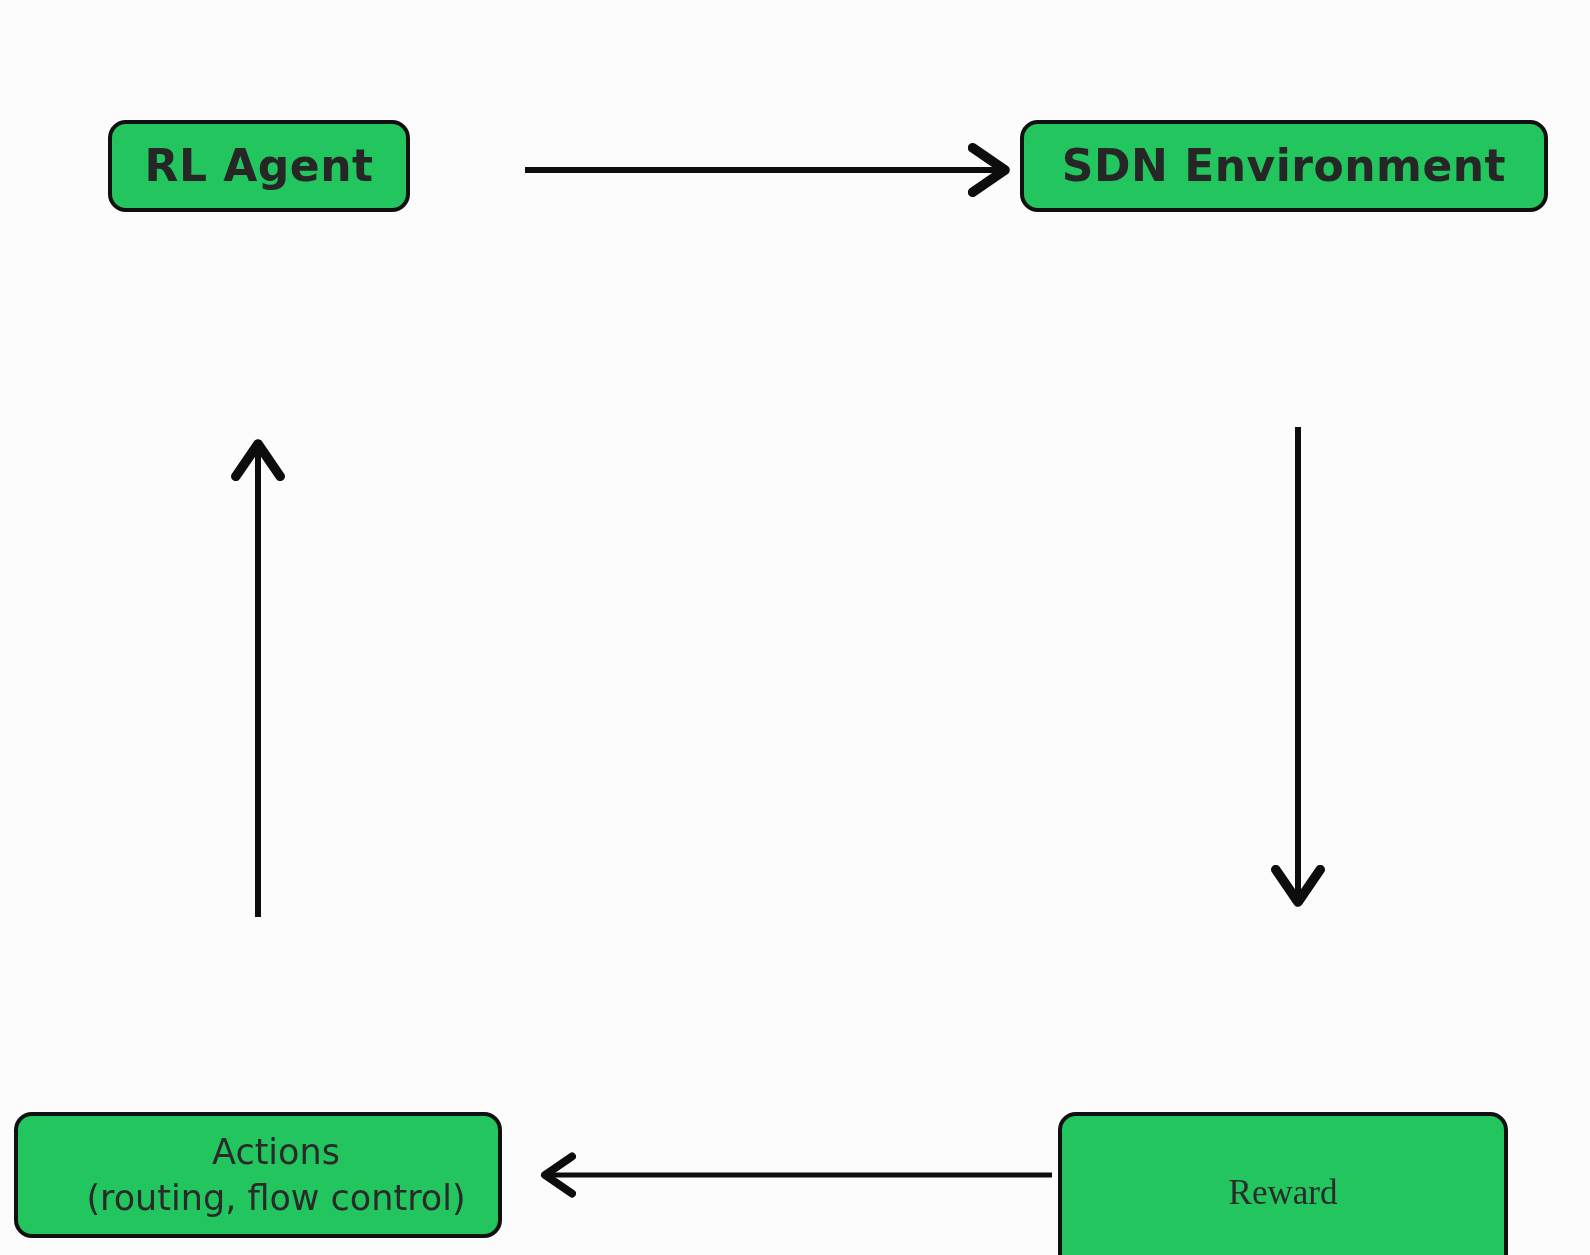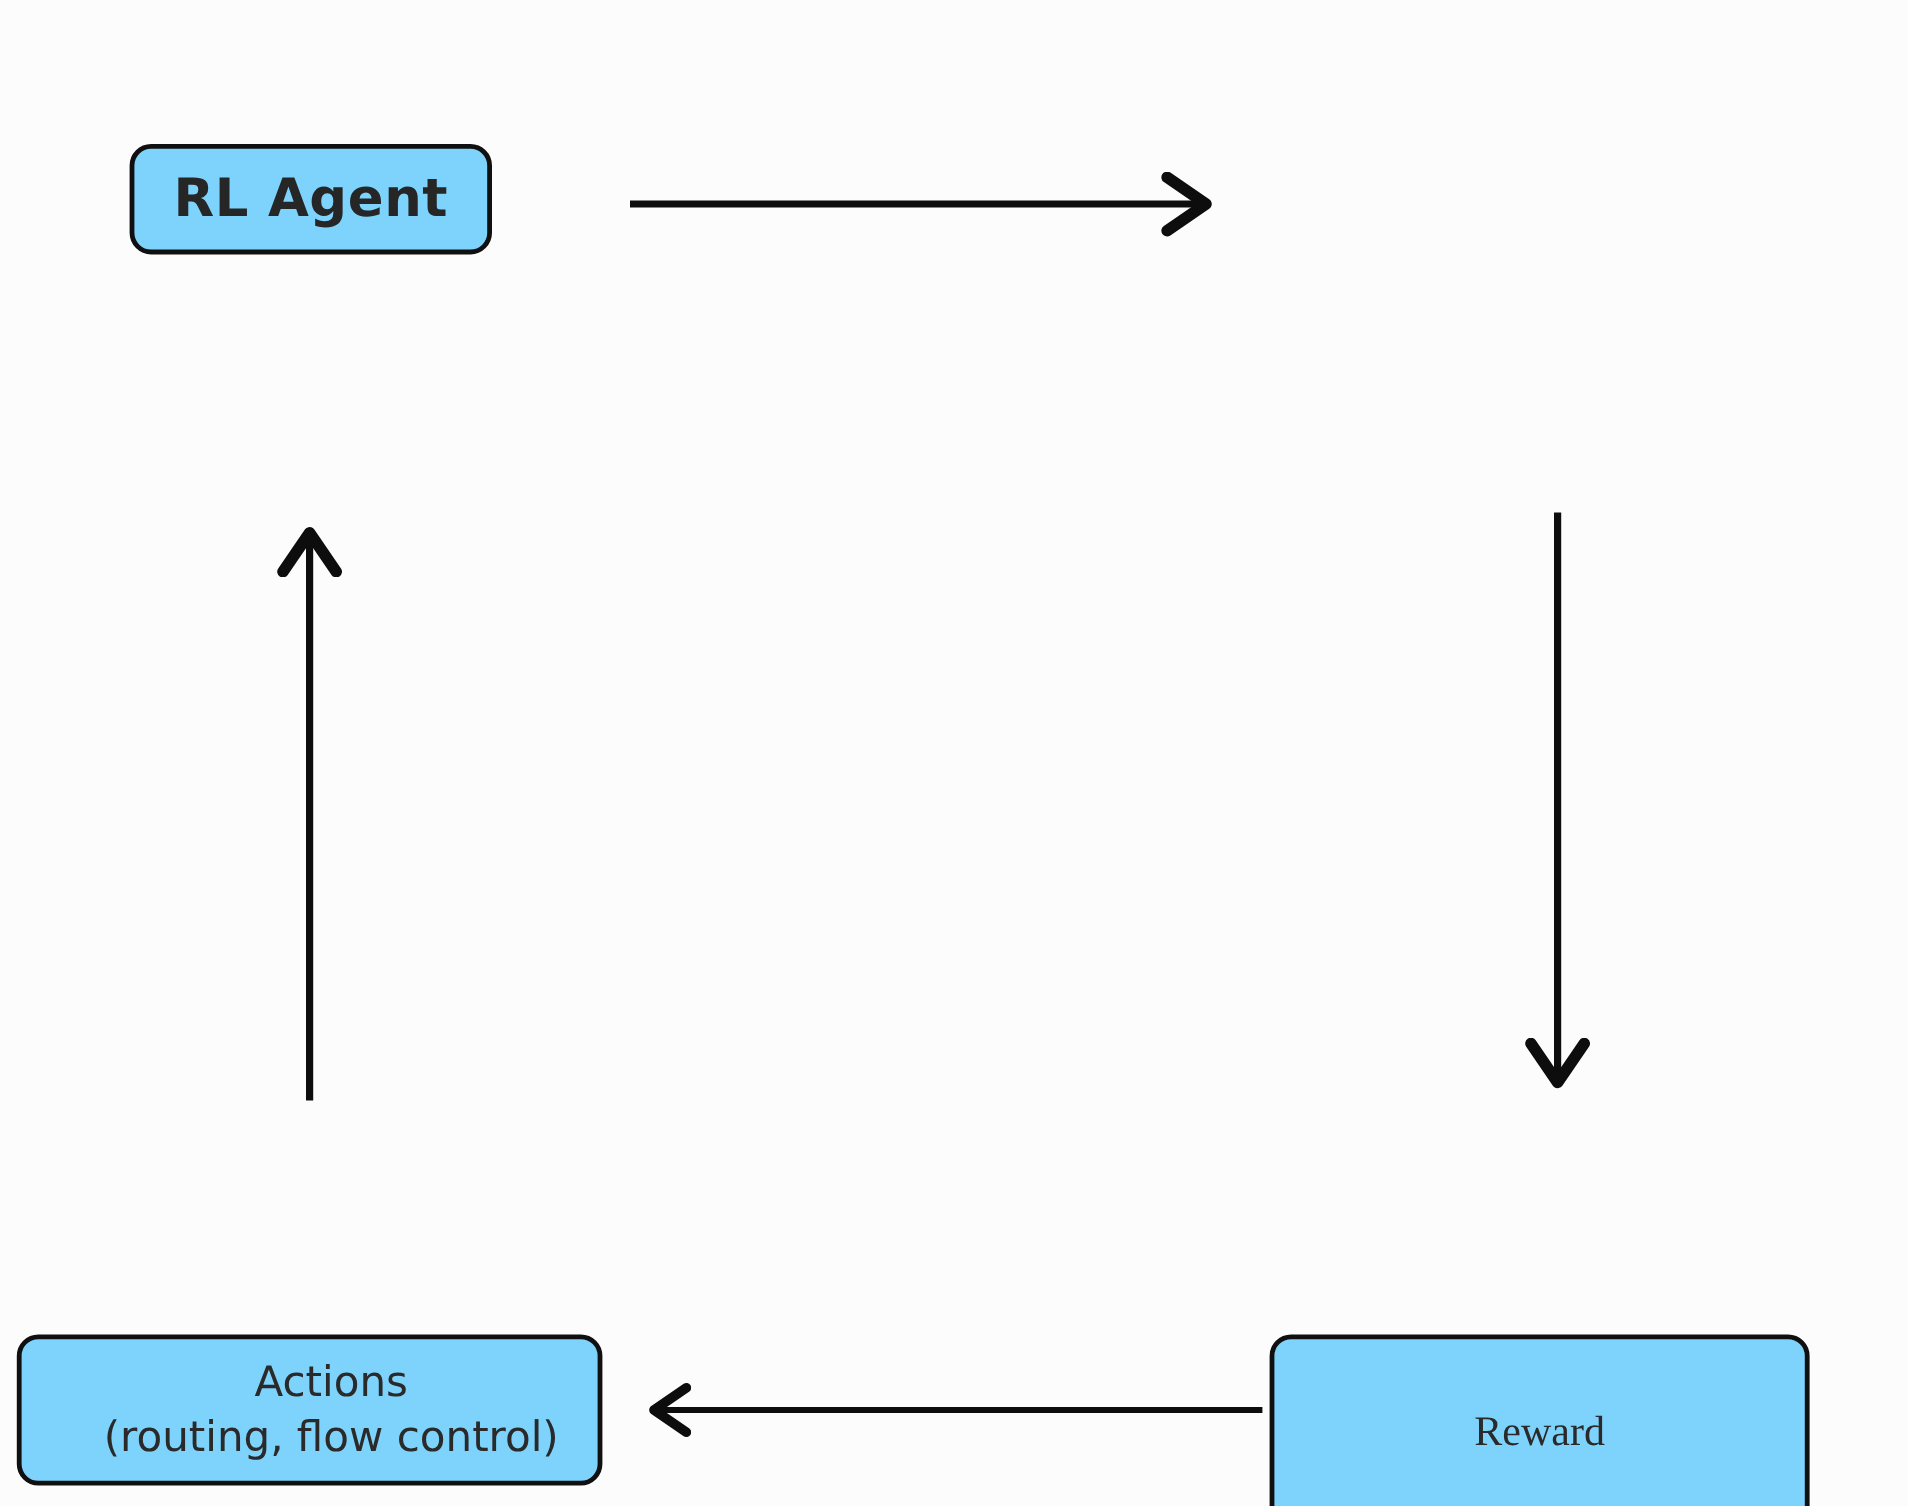--- a/index.html
+++ b/index.html
@@ -15,21 +15,21 @@
   .canvas {
     position: relative;
     width: 1590px;
     height: 1255px;
   }
   .node {
     position: absolute;
     box-sizing: border-box;
     border: 4px solid #101010;
     border-radius: 18px;
-    background: #7dd3fc;
+    background: #22c55e;
     display: flex;
     flex-direction: column;
     align-items: center;
     justify-content: center;
     text-align: center;
     line-height: 1.32;
   }
   .node .title-bold {
     font-weight: bold;
     font-size: 44px;
@@ -94,20 +94,23 @@
     <line x1="1052" y1="1175" x2="545" y2="1175" stroke-width="5" marker-end="url(#vhead)"></line>
 
     <line x1="258" y1="917" x2="258" y2="444" stroke-width="6" marker-end="url(#vhead)"></line>
   </svg>
 
 
   <div class="node" id="node-rl-agent">
     <span class="title-bold">RL Agent</span>
   </div>
 
+  <div class="node" id="node-sdn-env">
+    <span class="title-bold">SDN Environment</span>
+  </div>
 
   <div class="node" id="node-actions">
     <span class="title-reg">Actions</span>
     <span class="subtitle">(routing, flow control)</span>
   </div>
 
   <div class="node" id="node-reward">
     <span class="title-reg">Reward</span>
   </div>
 

